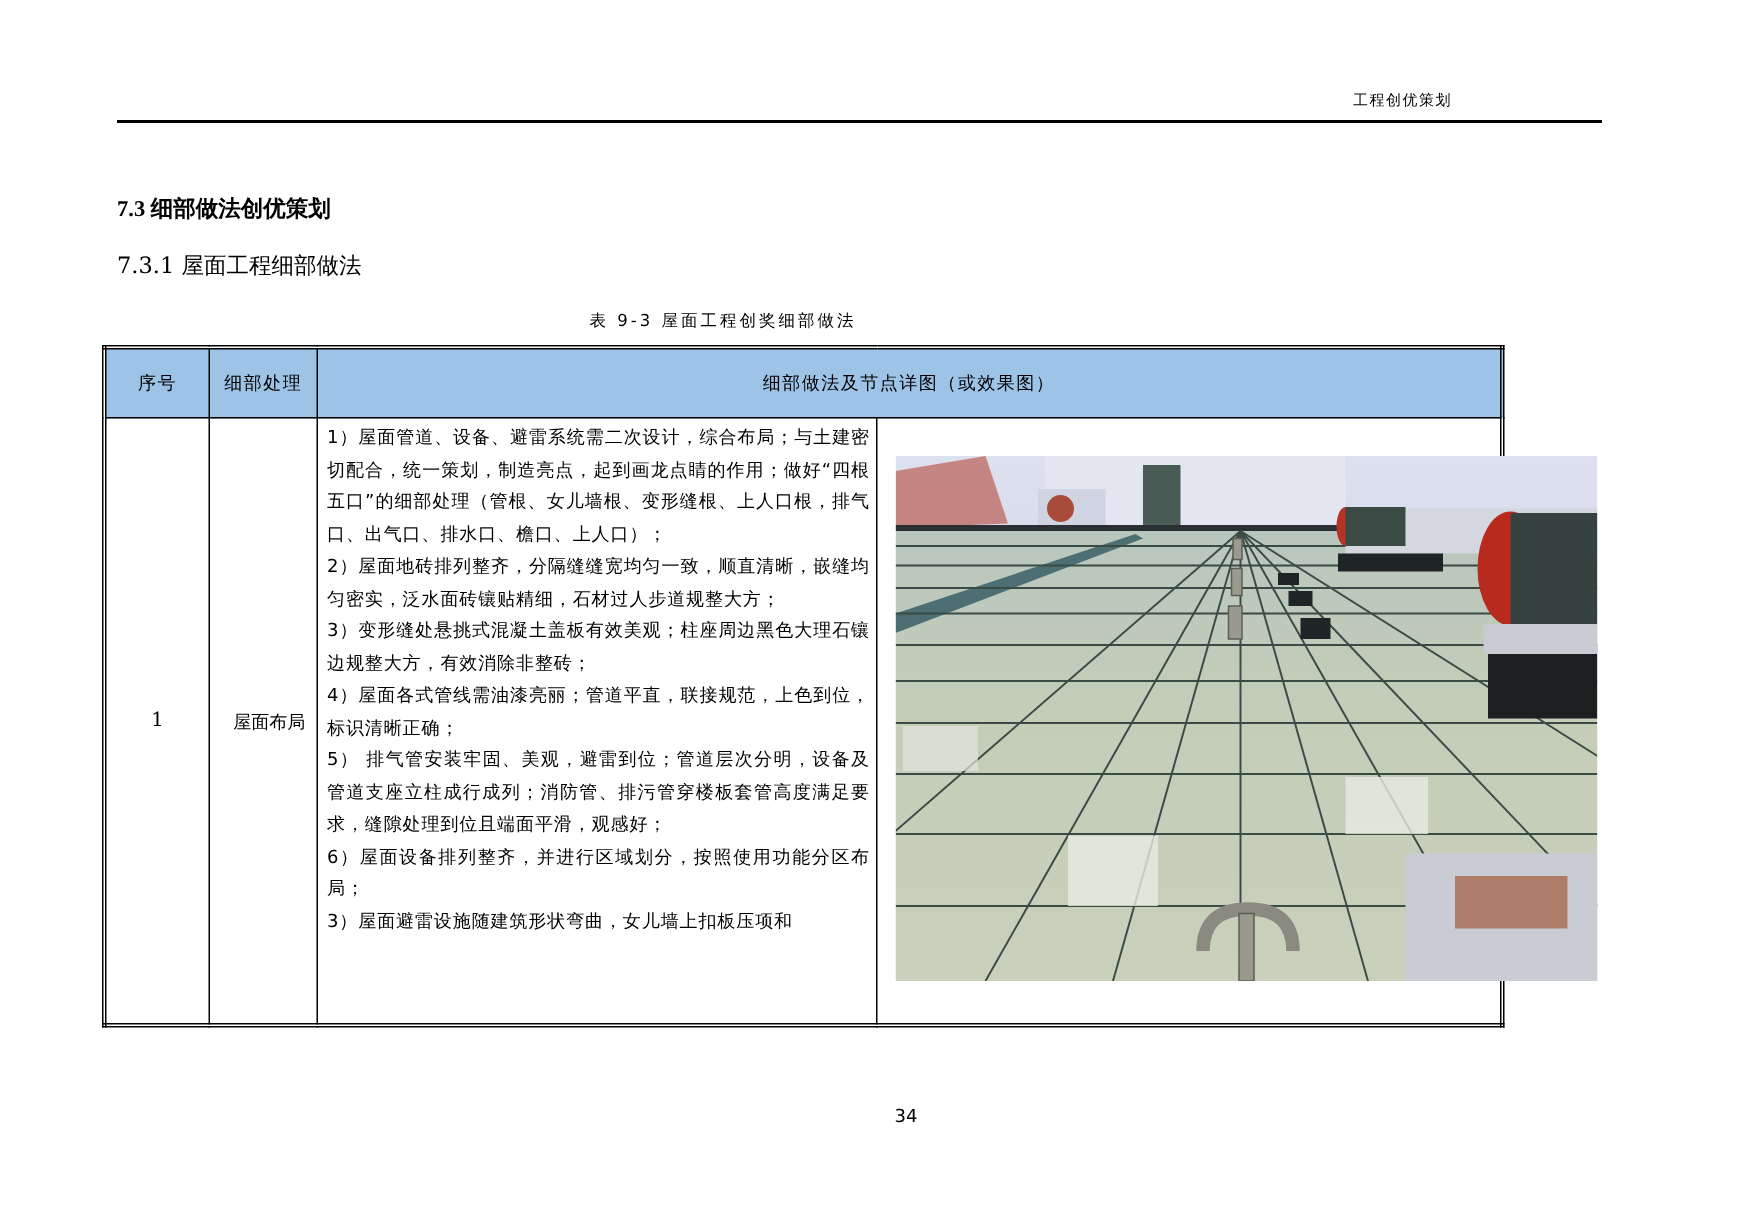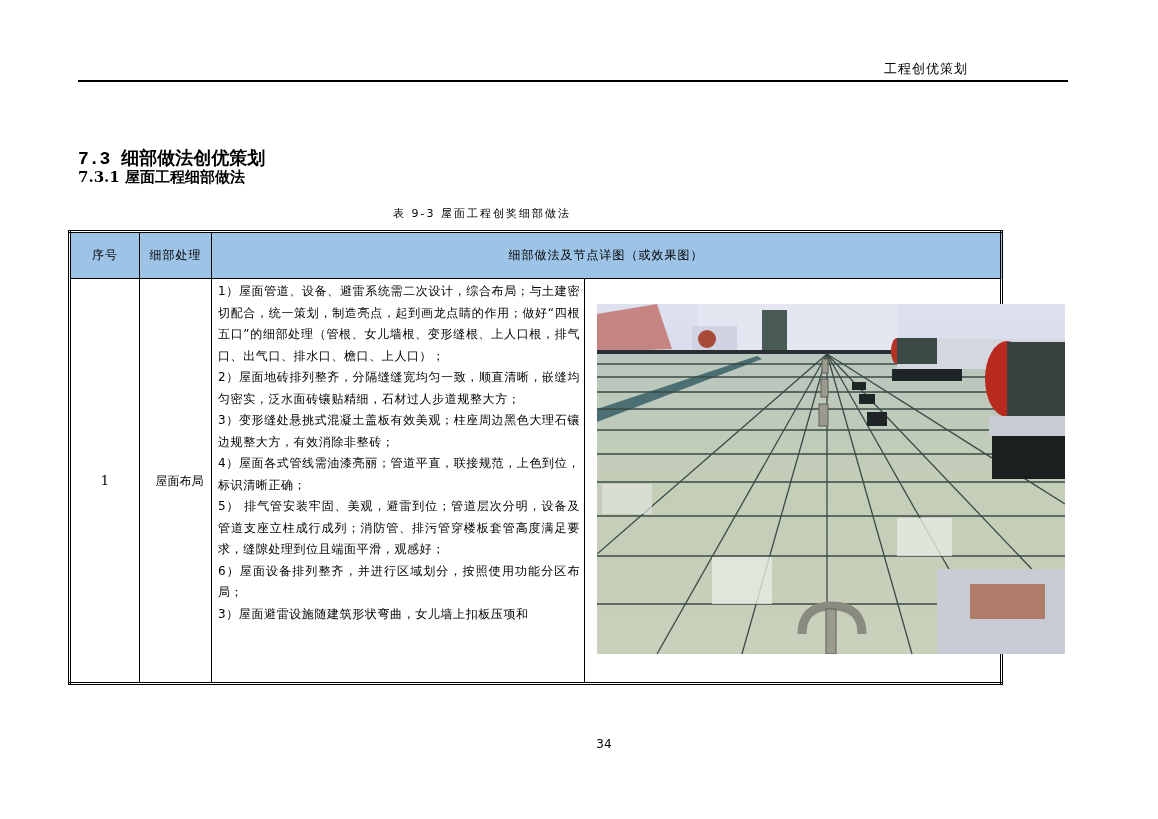--- a/index.html
+++ b/index.html
@@ -1,22 +1,22 @@
 <!DOCTYPE html>
 <html><head>
 <meta charset="utf-8">
 <style>
   html, body { margin: 0; padding: 0; background: #ffffff; }
   body { width: 1158px; height: 819px; position: relative; overflow: hidden;
          font-family: "DejaVu Sans", sans-serif; color: #000; }
   .running-header { position: absolute; left: 78px; top: 58px; width: 990px; height: 22px;
                     border-bottom: 2px solid #000; }
-  .running-header .title { position: absolute; right: 100px; top: 2px; font-size: 13px; letter-spacing: 1px; font-family: Liberation Serif, serif; }
-  .h2 { position: absolute; left: 78px; top: 146px; font-family: Liberation Mono, monospace; font-weight: bold; font-size: 18px; }
-  .h3 { position: absolute; left: 78px; top: 168px; font-family: "DejaVu Serif", serif; font-weight: bold; font-size: 15px; }
+  .running-header .title { position: absolute; right: 100px; top: 2px; font-size: 10px; letter-spacing: 1px; font-family: Liberation Serif, serif; }
+  .h2 { position: absolute; left: 78px; top: 130px; font-family: Liberation Serif, serif; font-weight: bold; font-size: 15px; }
+  .h3 { position: absolute; left: 78px; top: 168px; font-family: "DejaVu Serif", serif; font-weight: normal; font-size: 15px; }
   .caption { position: absolute; left: 0; width: 964px; top: 206px; text-align: center; font-size: 11px; letter-spacing: 2px; }
   table.spec { position: absolute; left: 68px; top: 230px; width: 935px; border-collapse: collapse;
                border: 3px double #000; table-layout: fixed; }
   table.spec th, table.spec td { border: 1px solid #000; padding: 0; }
   table.spec thead th { background: #9dc3e6; font-weight: normal; font-size: 12px; height: 45px; letter-spacing: 1px; }
   table.spec thead th.c2 { line-height: 21px; }
   .col1 { width: 70px; } .col2 { width: 72px; } .col3 { width: 373px; } .col4 { width: auto; }
   td.seq { text-align: center; font-family: "DejaVu Serif", serif; font-size: 13px; vertical-align: middle; }
   td.item { text-align: center; padding-left: 8px !important; font-size: 12px; line-height: 22px; vertical-align: middle; }
   td.desc { vertical-align: top; padding: 2px 4px 0 6px !important; margin-left: 40px; }

